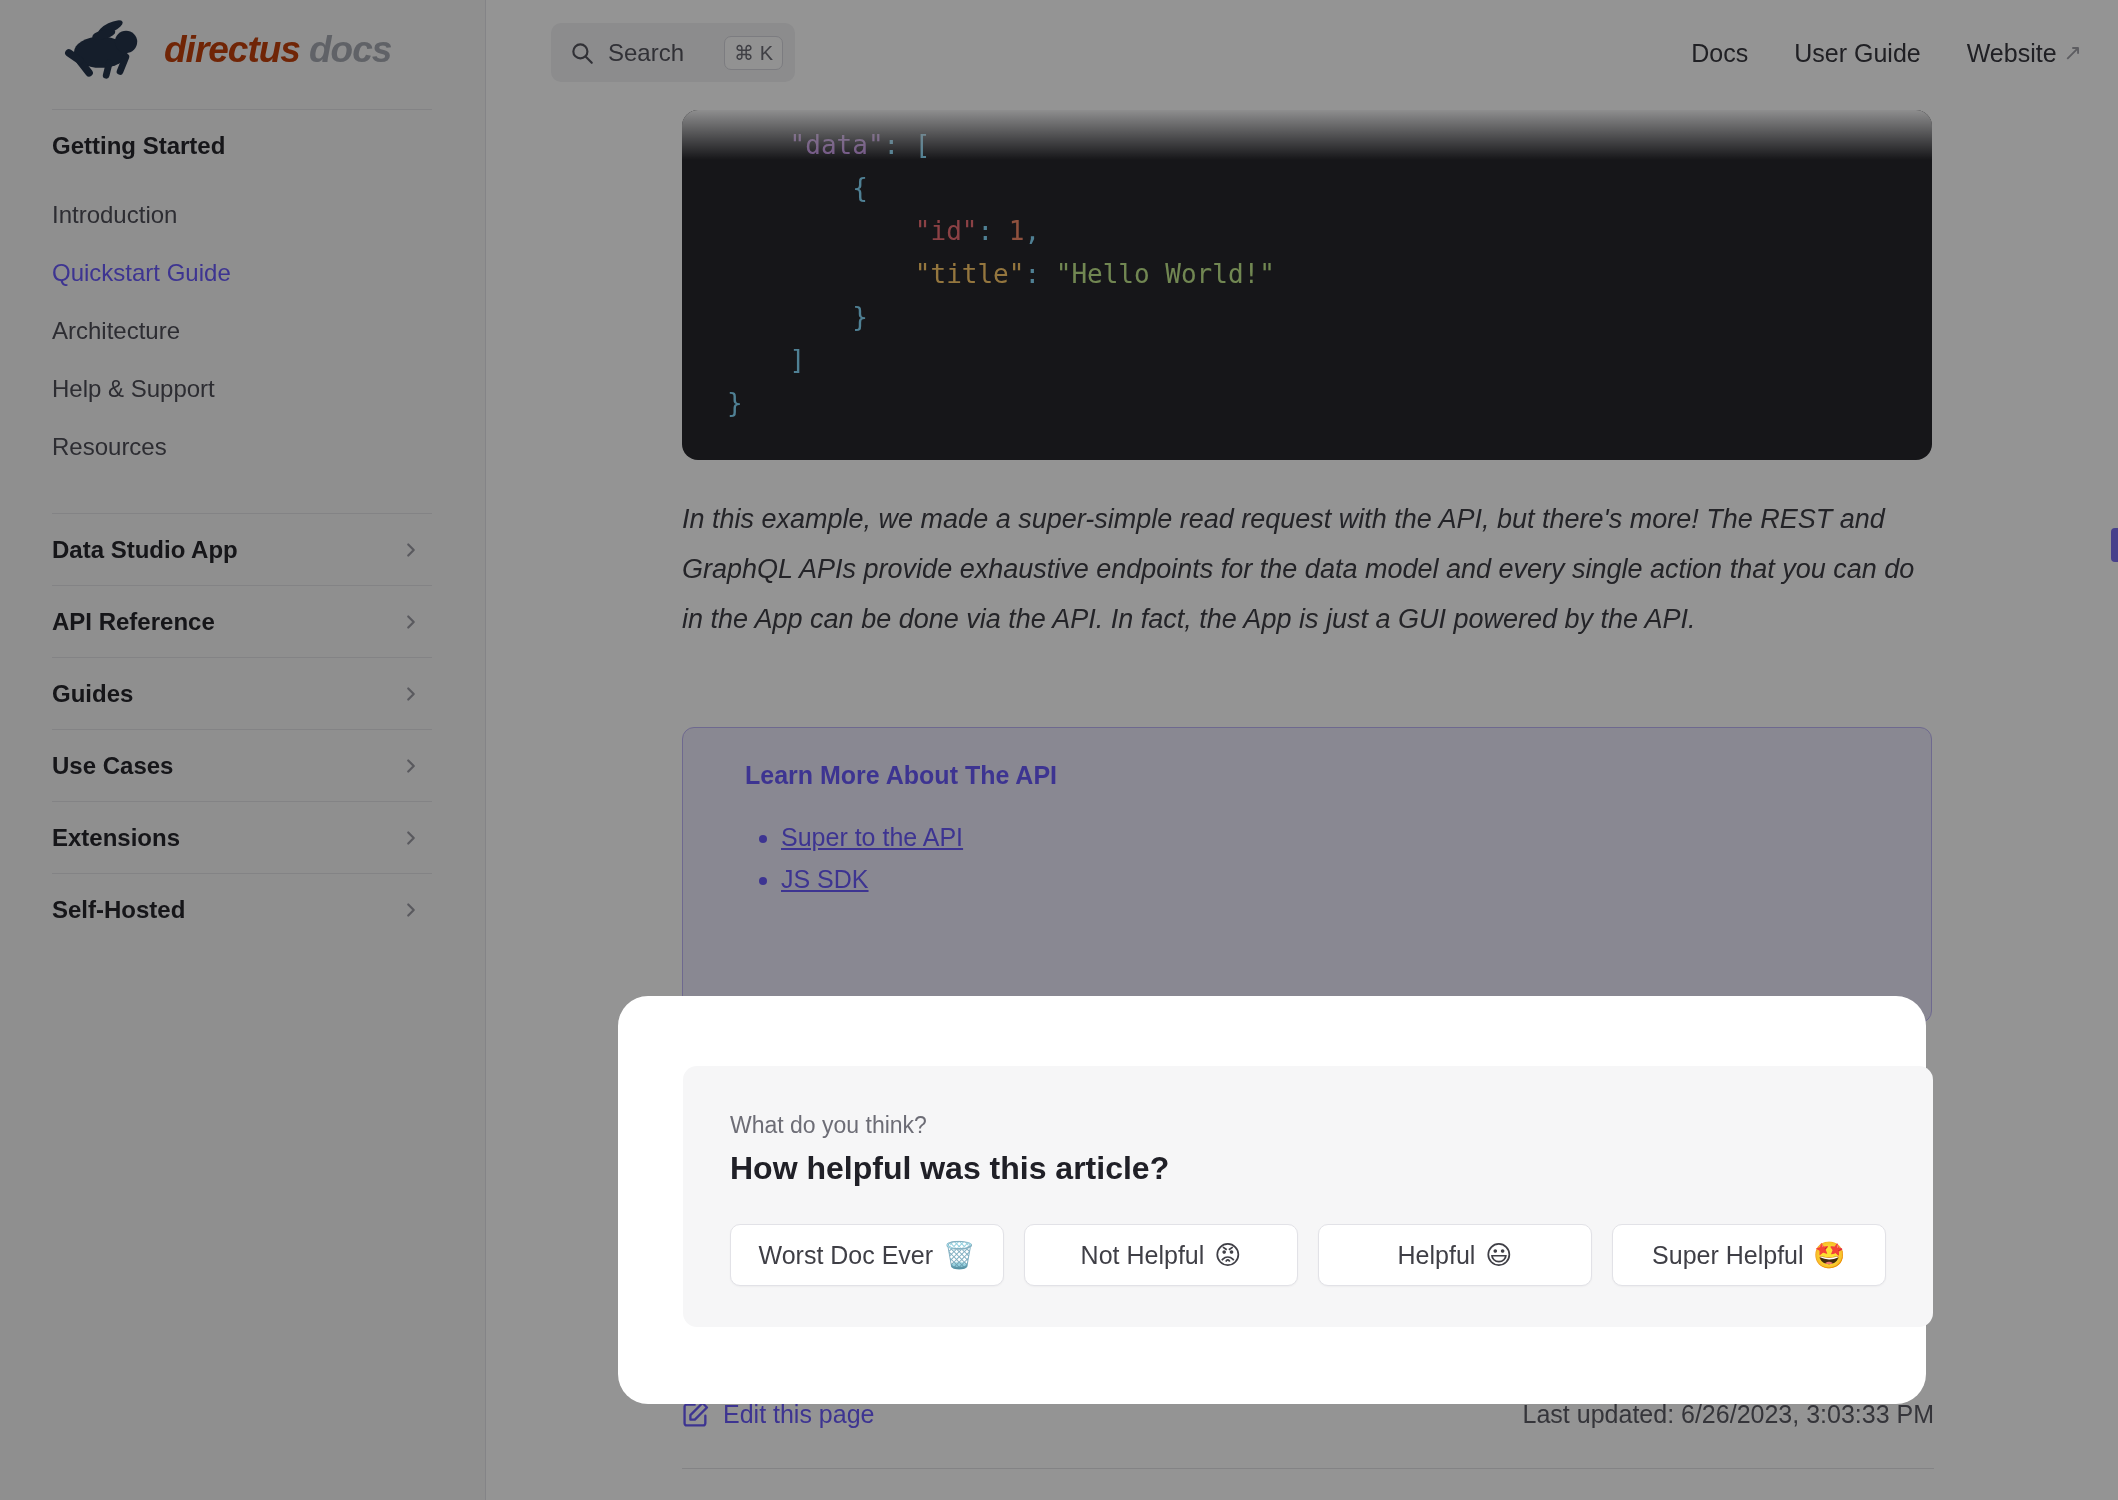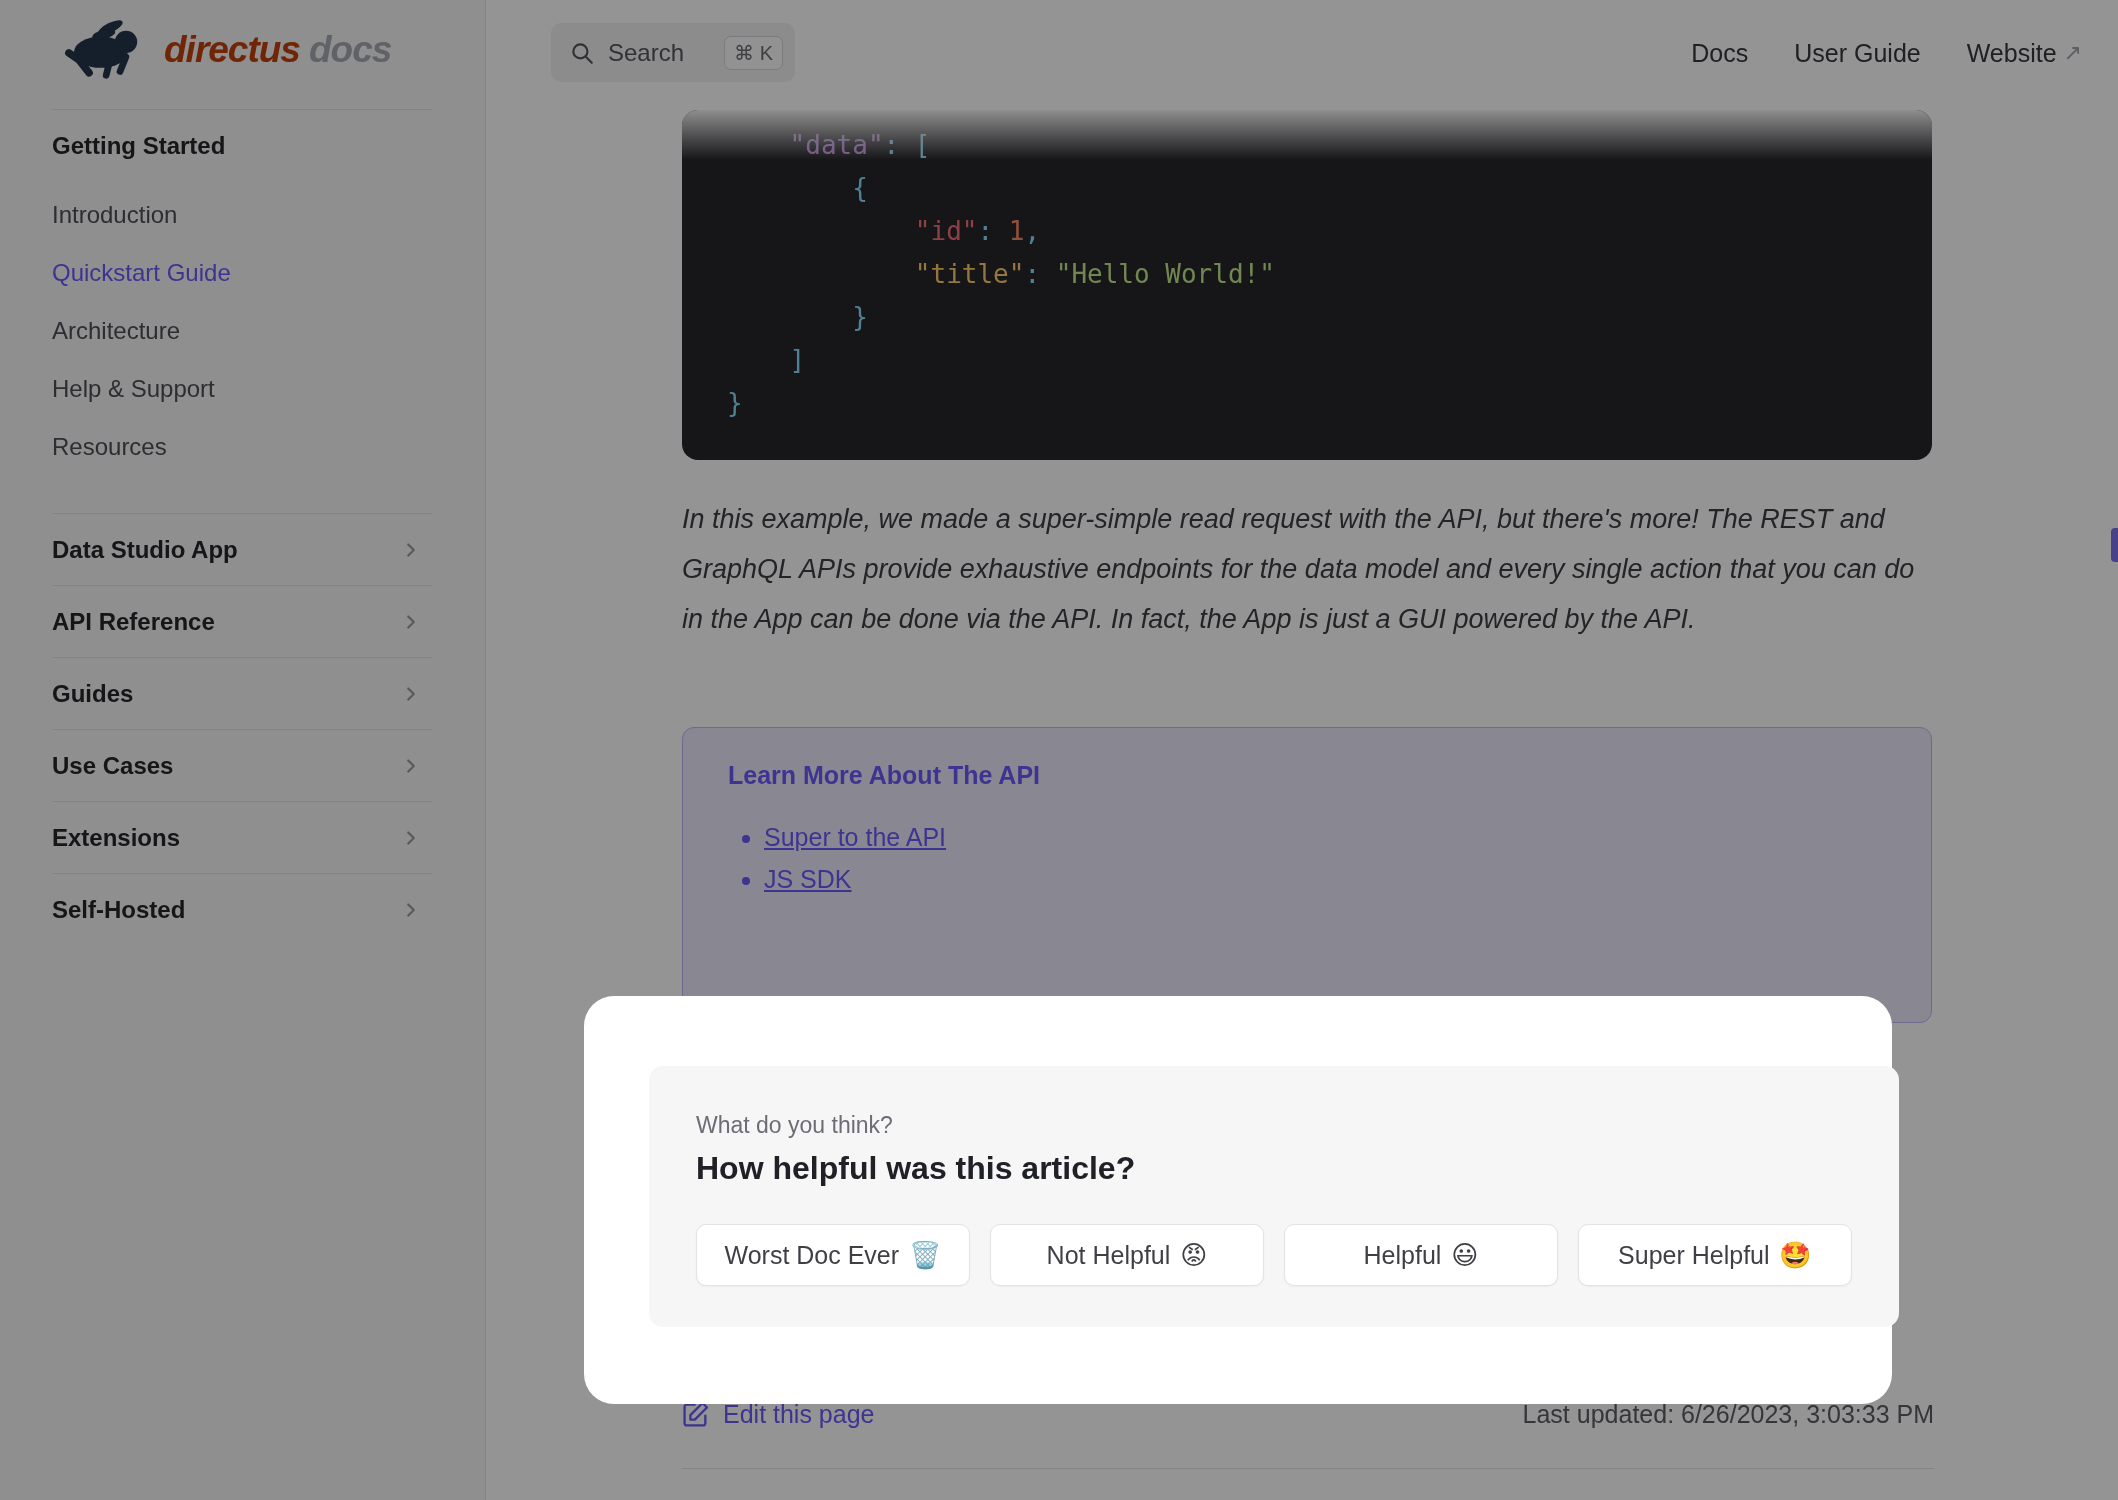--- a/index.html
+++ b/index.html
@@ -50,39 +50,39 @@
   .tok-key2 { color:#f07178; }
   .tok-key3 { color:#ffcb6b; }
   .tok-num  { color:#f78c6c; }
   .tok-str  { color:#c3e88d; }
   .tok-p    { color:#89ddff; }
 
   .para { position:absolute; left:682px; top:494px; width:1252px; font-size:27px; line-height:50px;
           font-style:italic; color:#3e3e45; }
 
   .callout { position:absolute; left:682px; top:727px; width:1250px; height:296px;
-             background:#edeafb; border:1px solid #beb5f6; border-radius:12px; padding:33px 45px; }
+             background:#edeafb; border:1px solid #beb5f6; border-radius:12px; padding:33px 62px; }
   .callout-title { font-size:25px; font-weight:700; color:#6a5bfa; }
   .callout ul { margin:26px 0 0 36px; }
   .callout li { font-size:25px; line-height:42px; color:#6a5bfa; }
   .callout a { color:#6a5bfa; text-decoration:underline; cursor:pointer; }
 
   .page-footer { position:absolute; left:682px; top:1394px; width:1252px; height:40px;
                  display:flex; align-items:center; justify-content:space-between; }
   .edit-link { display:flex; align-items:center; font-size:25px; font-weight:500; color:#6a5bfa; cursor:pointer; }
   .edit-link svg { width:28px; height:28px; margin-right:13px; }
   .last-updated { font-size:25px; color:#5c5c65; }
   .bottom-divider { position:absolute; left:682px; top:1468px; width:1252px; height:1px; background:#e2e2e6; }
 
   .scroll-thumb { position:absolute; right:0; top:528px; width:7px; height:34px;
                   background:#7a6ff0; border-radius:4px 0 0 4px; }
 
   
   .dim-overlay { position:absolute; inset:0; background:rgba(0,0,0,0.42); z-index:40; }
-  .spotlight { position:absolute; left:584px; top:996px; width:1308px; height:408px;
+  .spotlight { position:absolute; left:618px; top:996px; width:1308px; height:408px;
                background:#ffffff; border-radius:30px; z-index:50; }
   .feedback-card { position:absolute; left:65px; top:70px; width:1250px; height:261px;
                    background:#f6f6f7; border-radius:14px; padding:44px 47px 0 47px; }
   .fb-kicker { font-size:23px; color:#6d6d76; line-height:30px; }
   .fb-heading { font-size:32px; font-weight:700; color:#202027; line-height:46px; margin-top:5px; }
   .fb-buttons { display:flex; gap:20px; margin-top:33px; }
   .fb-btn { flex:1; height:62px; background:#ffffff; border:1px solid #e2e2e7; border-radius:10px;
             display:flex; align-items:center; justify-content:center; cursor:pointer;
             font-size:25px; color:#3f3f46; box-shadow:0 1px 2px rgba(0,0,0,0.04);
             font-family:"Liberation Sans", sans-serif; }

